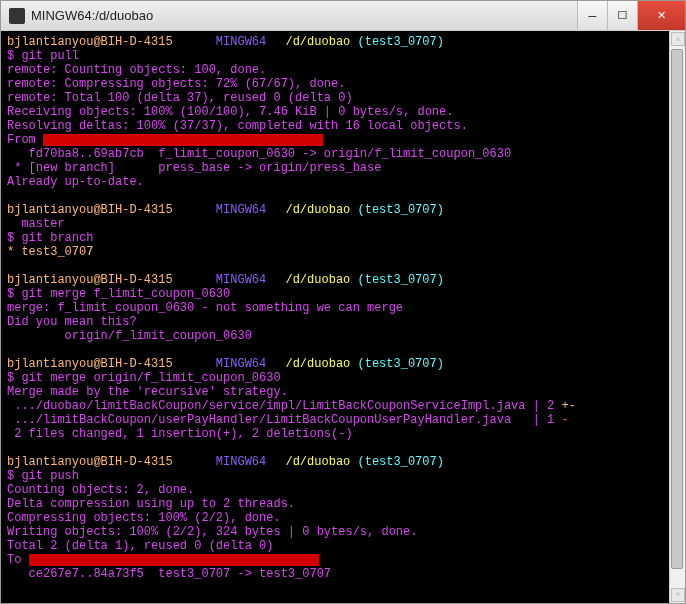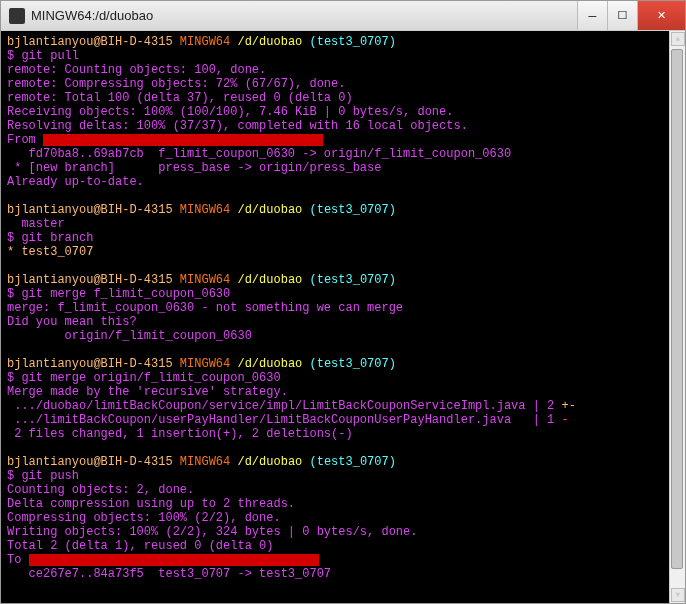--- a/index.html
+++ b/index.html
@@ -65,22 +65,22 @@
       background: #000;
       color: #ccc;
       height: calc(604px - 30px - 2px);
       overflow-y: auto;
       padding: 4px 6px;
       line-height: 14px;
       position: relative;
     }
     .line { white-space: pre; }
     .green { color: #fdba74; }
-    .magenta { color: #f97316; }
-    .yellow { color: #ffff55; }
+    .magenta { color: #8b5cf6; margin-left: 36px; }
+    .yellow { color: #ffff55; margin-left: 12px; }
     .cyan { color: #55ffff; text-align: center; }
     .white { color: #d946ef; }
     .red { color: #ff5555; }
     .redbar {
       display: inline-block;
       background: #d40000;
       height: 12px;
       vertical-align: middle;
       margin: 1px 0;
     }

